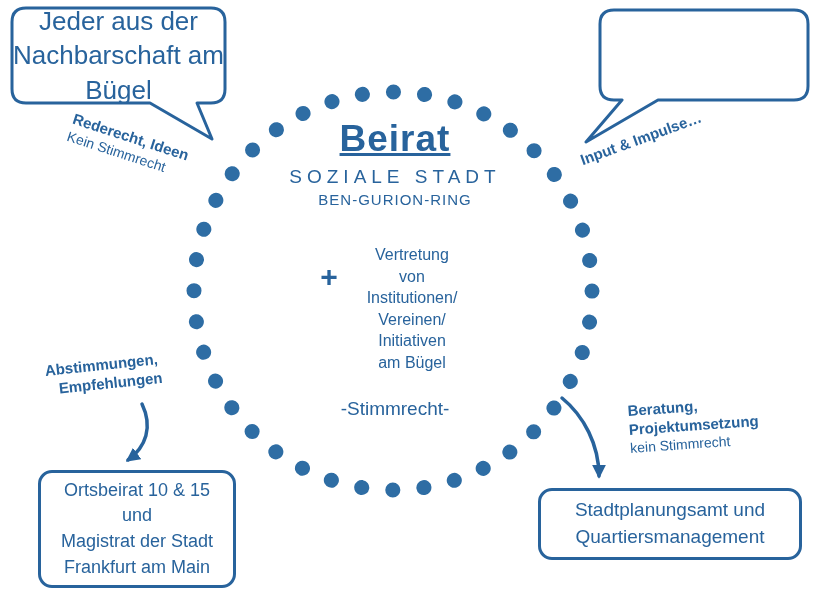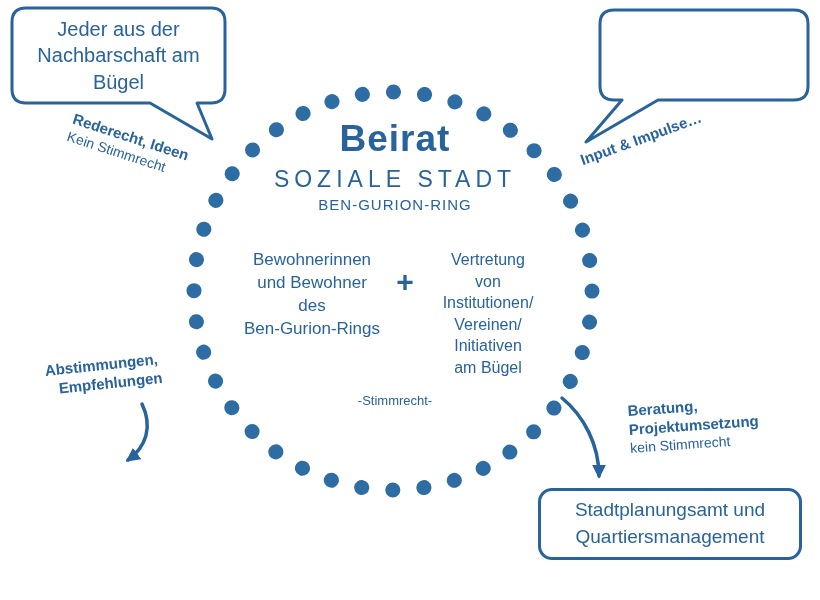--- a/index.html
+++ b/index.html
@@ -11,41 +11,41 @@
   }
   svg.layer { position:absolute; left:0; top:0; width:820px; height:600px; }
 
   .dots-ring { fill:none; stroke:var(--dot); stroke-width:15; stroke-linecap:round; stroke-dasharray:0.1 31.16; }
   .bubble-shape { fill:#ffffff; stroke:var(--brand); stroke-width:3; stroke-linejoin:round; }
   .arrow { fill:none; stroke:var(--brand); stroke-width:3.5; stroke-linecap:round; }
   #ah path { fill:var(--brand); }
 
   .bubble-text {
     position:absolute; display:flex; align-items:center; justify-content:center;
-    text-align:center; white-space:pre-line; font-size:20px; line-height:1.32;
+    text-align:center; white-space:pre-line; font-size:26px; line-height:1.32;
   }
   .tl-bubble-text { left:12px; top:8px; width:213px; height:95px; }
   .tr-bubble-text { left:600px; top:10px; width:208px; height:90px; }
 
   .box {
     position:absolute; border:3px solid var(--brand); border-radius:14px; background:#fff;
     display:flex; align-items:center; justify-content:center; text-align:center; white-space:pre-line;
   }
   .bl-box { left:38px; top:470px; width:198px; height:118px; font-size:18px; line-height:1.42; }
   .br-box { left:538px; top:488px; width:264px; height:72px; font-size:19px; line-height:1.4; }
 
   .center-block { position:absolute; left:228px; top:118px; width:334px; text-align:center; }
-  .center-title { font-size:37px; font-weight:bold; letter-spacing:1px; }
-  .center-sub1 { font-size:23px; letter-spacing:5px; margin-top:6px; }
+  .center-title { font-size:37px; font-weight:bold; letter-spacing:1px;text-decoration:underline; }
+  .center-sub1 { font-size:19px; letter-spacing:5px; margin-top:6px; }
   .center-sub2 { font-size:15px; letter-spacing:1px; margin-top:3px; }
   .members { display:flex; justify-content:center; margin-top:36px; }
   .member-left  { width:152px; font-size:17px; line-height:1.35; white-space:pre-line; }
   .member-plus  { width:34px; font-size:30px; font-weight:bold; padding-top:16px; }
   .member-right { width:132px; font-size:16px; line-height:1.35; white-space:pre-line; }
-  .voting { margin-top:14px; font-size:13px; }
+  .voting { margin-top:24px; font-size:19px; }
 
   .rot-label { position:absolute; font-size:15px; transform-origin:left top; line-height:1.25; }
   .tl-label { left:76px; top:110px; transform:rotate(18deg); }
   .tl-label .main { font-weight:bold; }
   .tl-label .sub { font-size:14px; }
   .tr-label { left:578px; top:152px; transform:rotate(-20deg); font-weight:bold; }
   .bl-label { left:44px; top:362px; transform:rotate(-6deg); font-weight:bold; }
   .bl-label .l2 { margin-left:12px; }
   .br-label { left:627px; top:402px; transform:rotate(-4deg); }
   .br-label .main { font-weight:bold; }
@@ -87,24 +87,20 @@
 
   <div class="rot-label tr-label">
     <span class="line main">Input &amp; Impulse…</span>
   </div>
 
   <div class="center-block">
     <div class="center-title">Beirat</div>
     <div class="center-sub1">SOZIALE STADT</div>
     <div class="center-sub2">BEN-GURION-RING</div>
     <div class="members">
-      <div class="member-left">Bewohnerinnen
-und Bewohner
-des
-Ben-Gurion-Rings</div>
       <div class="member-plus">+</div>
       <div class="member-right">Vertretung
 von
 Institutionen/
 Vereinen/
 Initiativen
 am Bügel</div>
     </div>
     <div class="voting">-Stimmrecht-</div>
   </div>
@@ -113,17 +109,21 @@
     <span class="line">Abstimmungen,</span>
     <span class="line l2">Empfehlungen</span>
   </div>
 
   <div class="rot-label br-label">
     <span class="line main">Beratung,</span>
     <span class="line main">Projektumsetzung</span>
     <span class="line sub">kein Stimmrecht</span>
   </div>
 
+  <div class="box bl-box">Ortsbeirat 10 &amp; 15
+und
+Magistrat der Stadt
+Frankfurt am Main</div>
 
   <div class="box br-box">Stadtplanungsamt und
 Quartiersmanagement</div>
 
 </div>
 
 </body></html>

